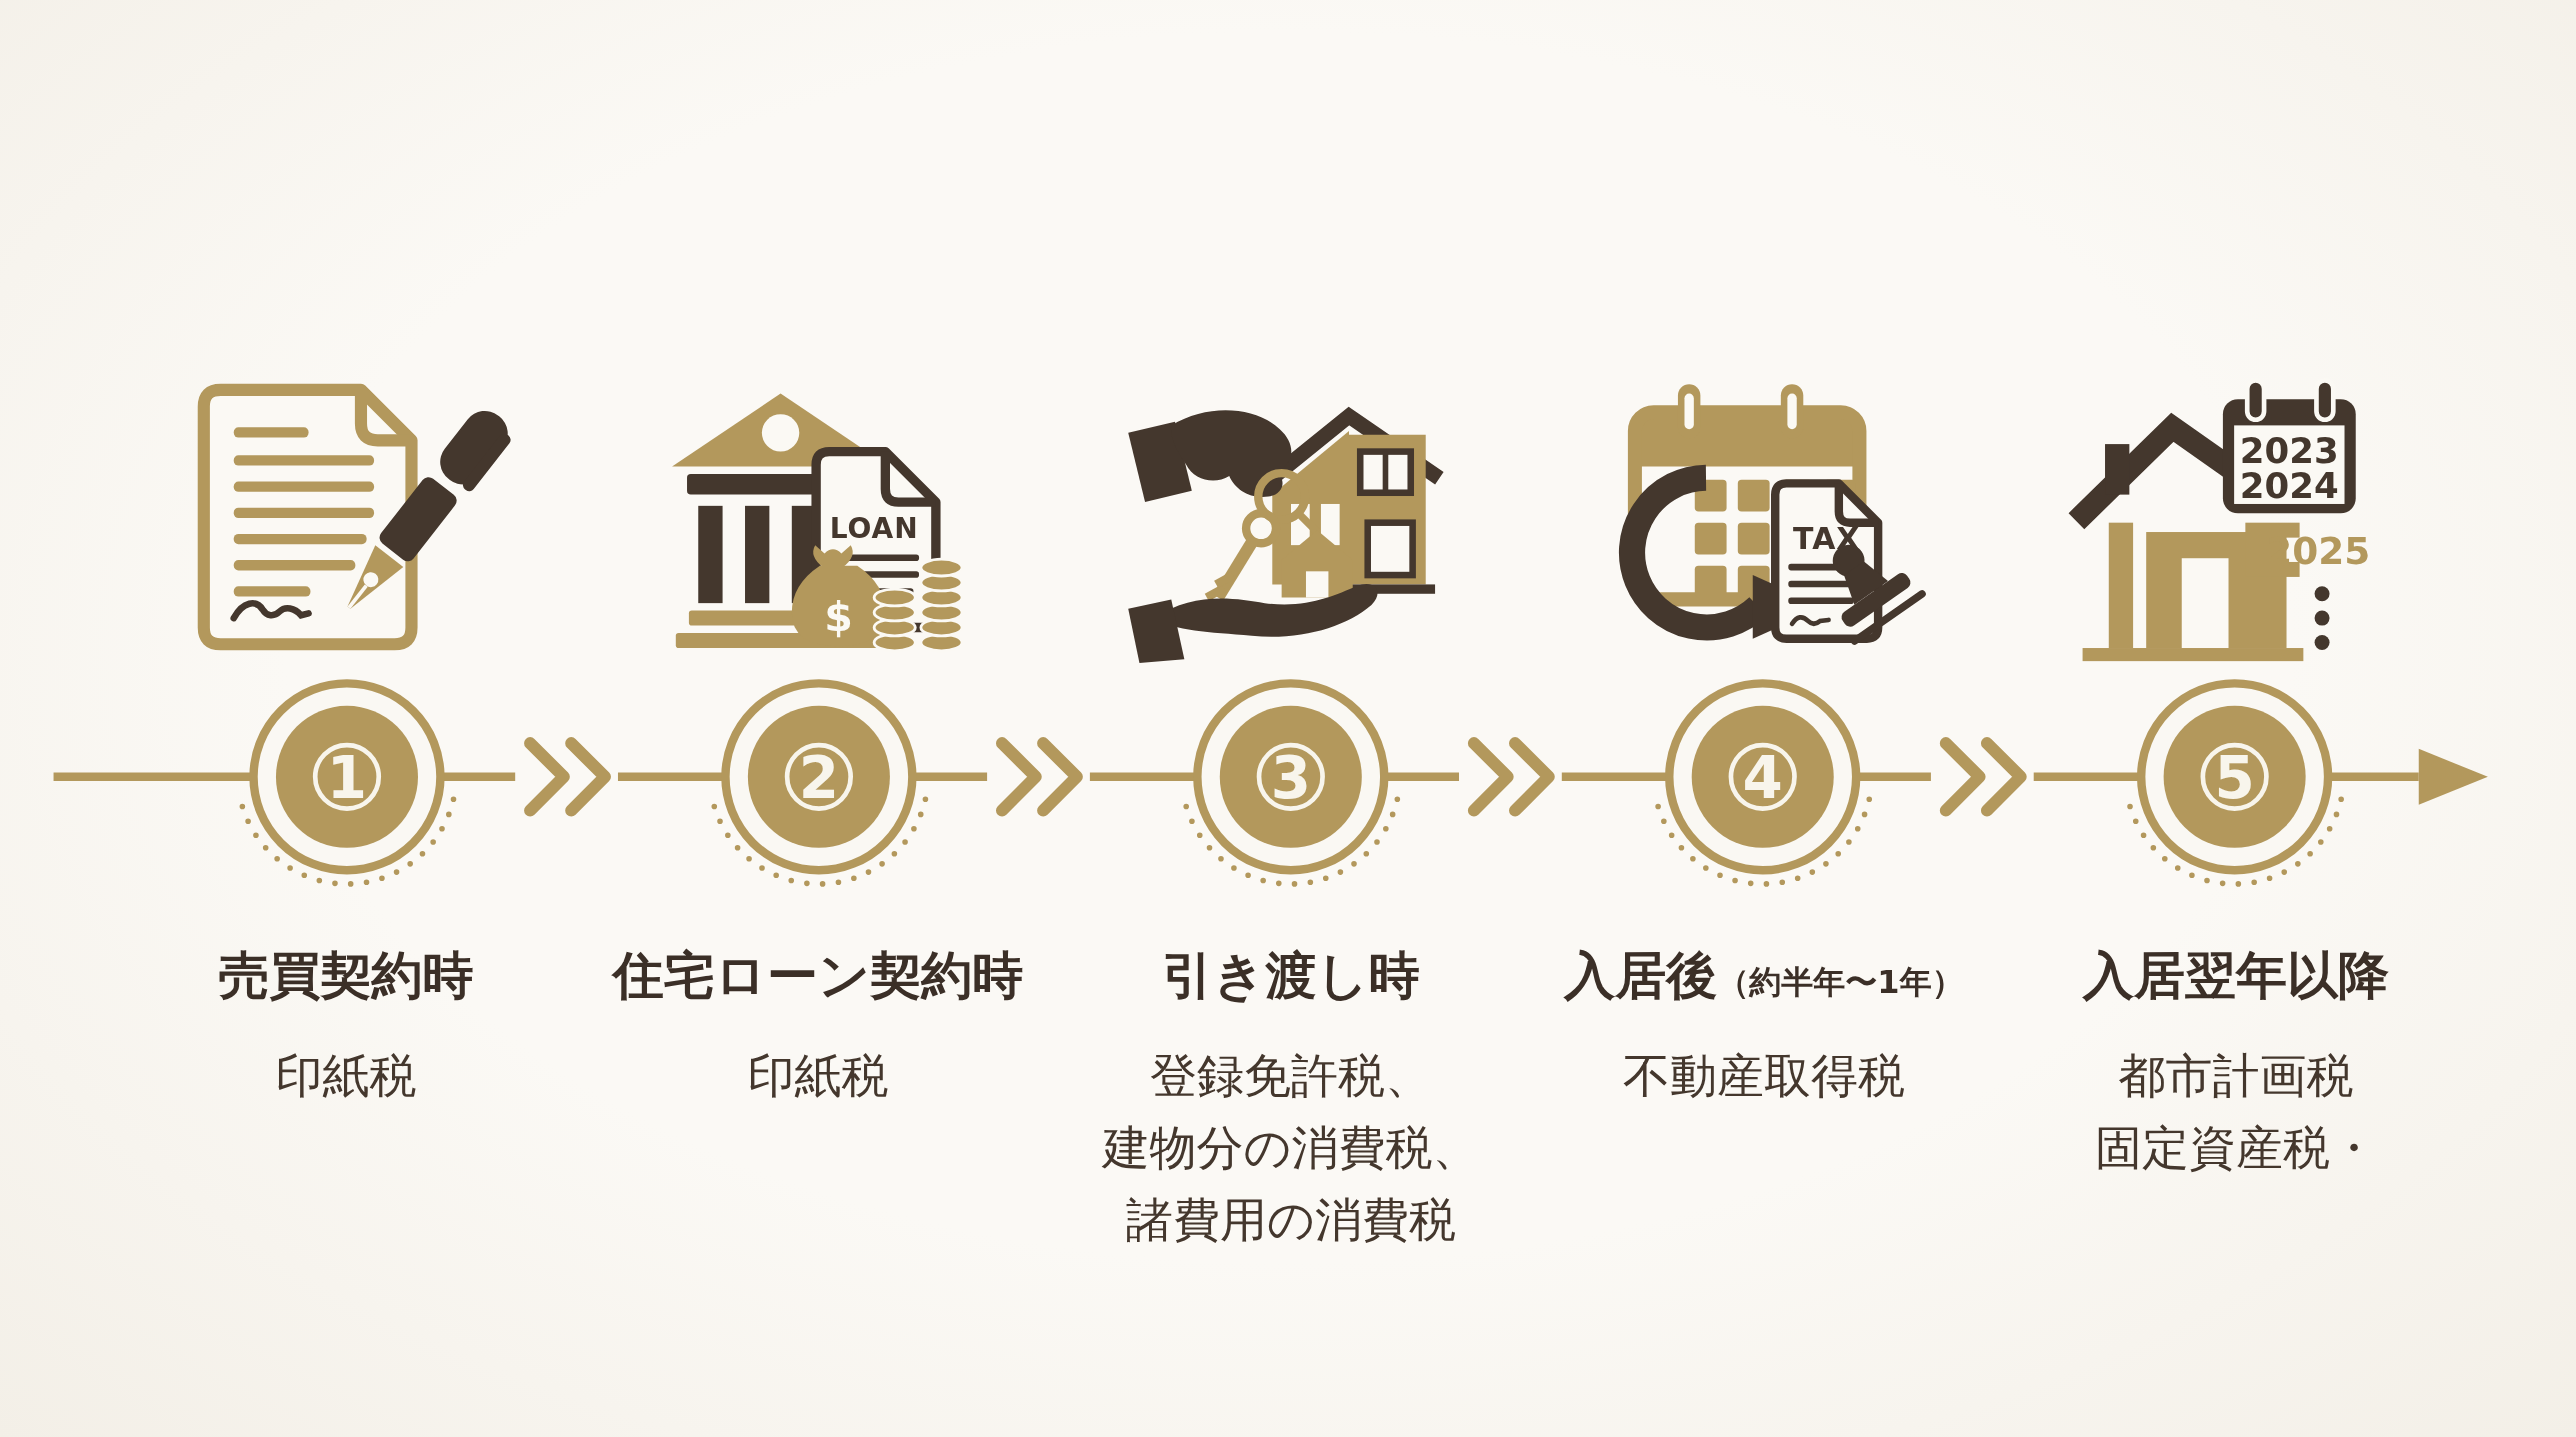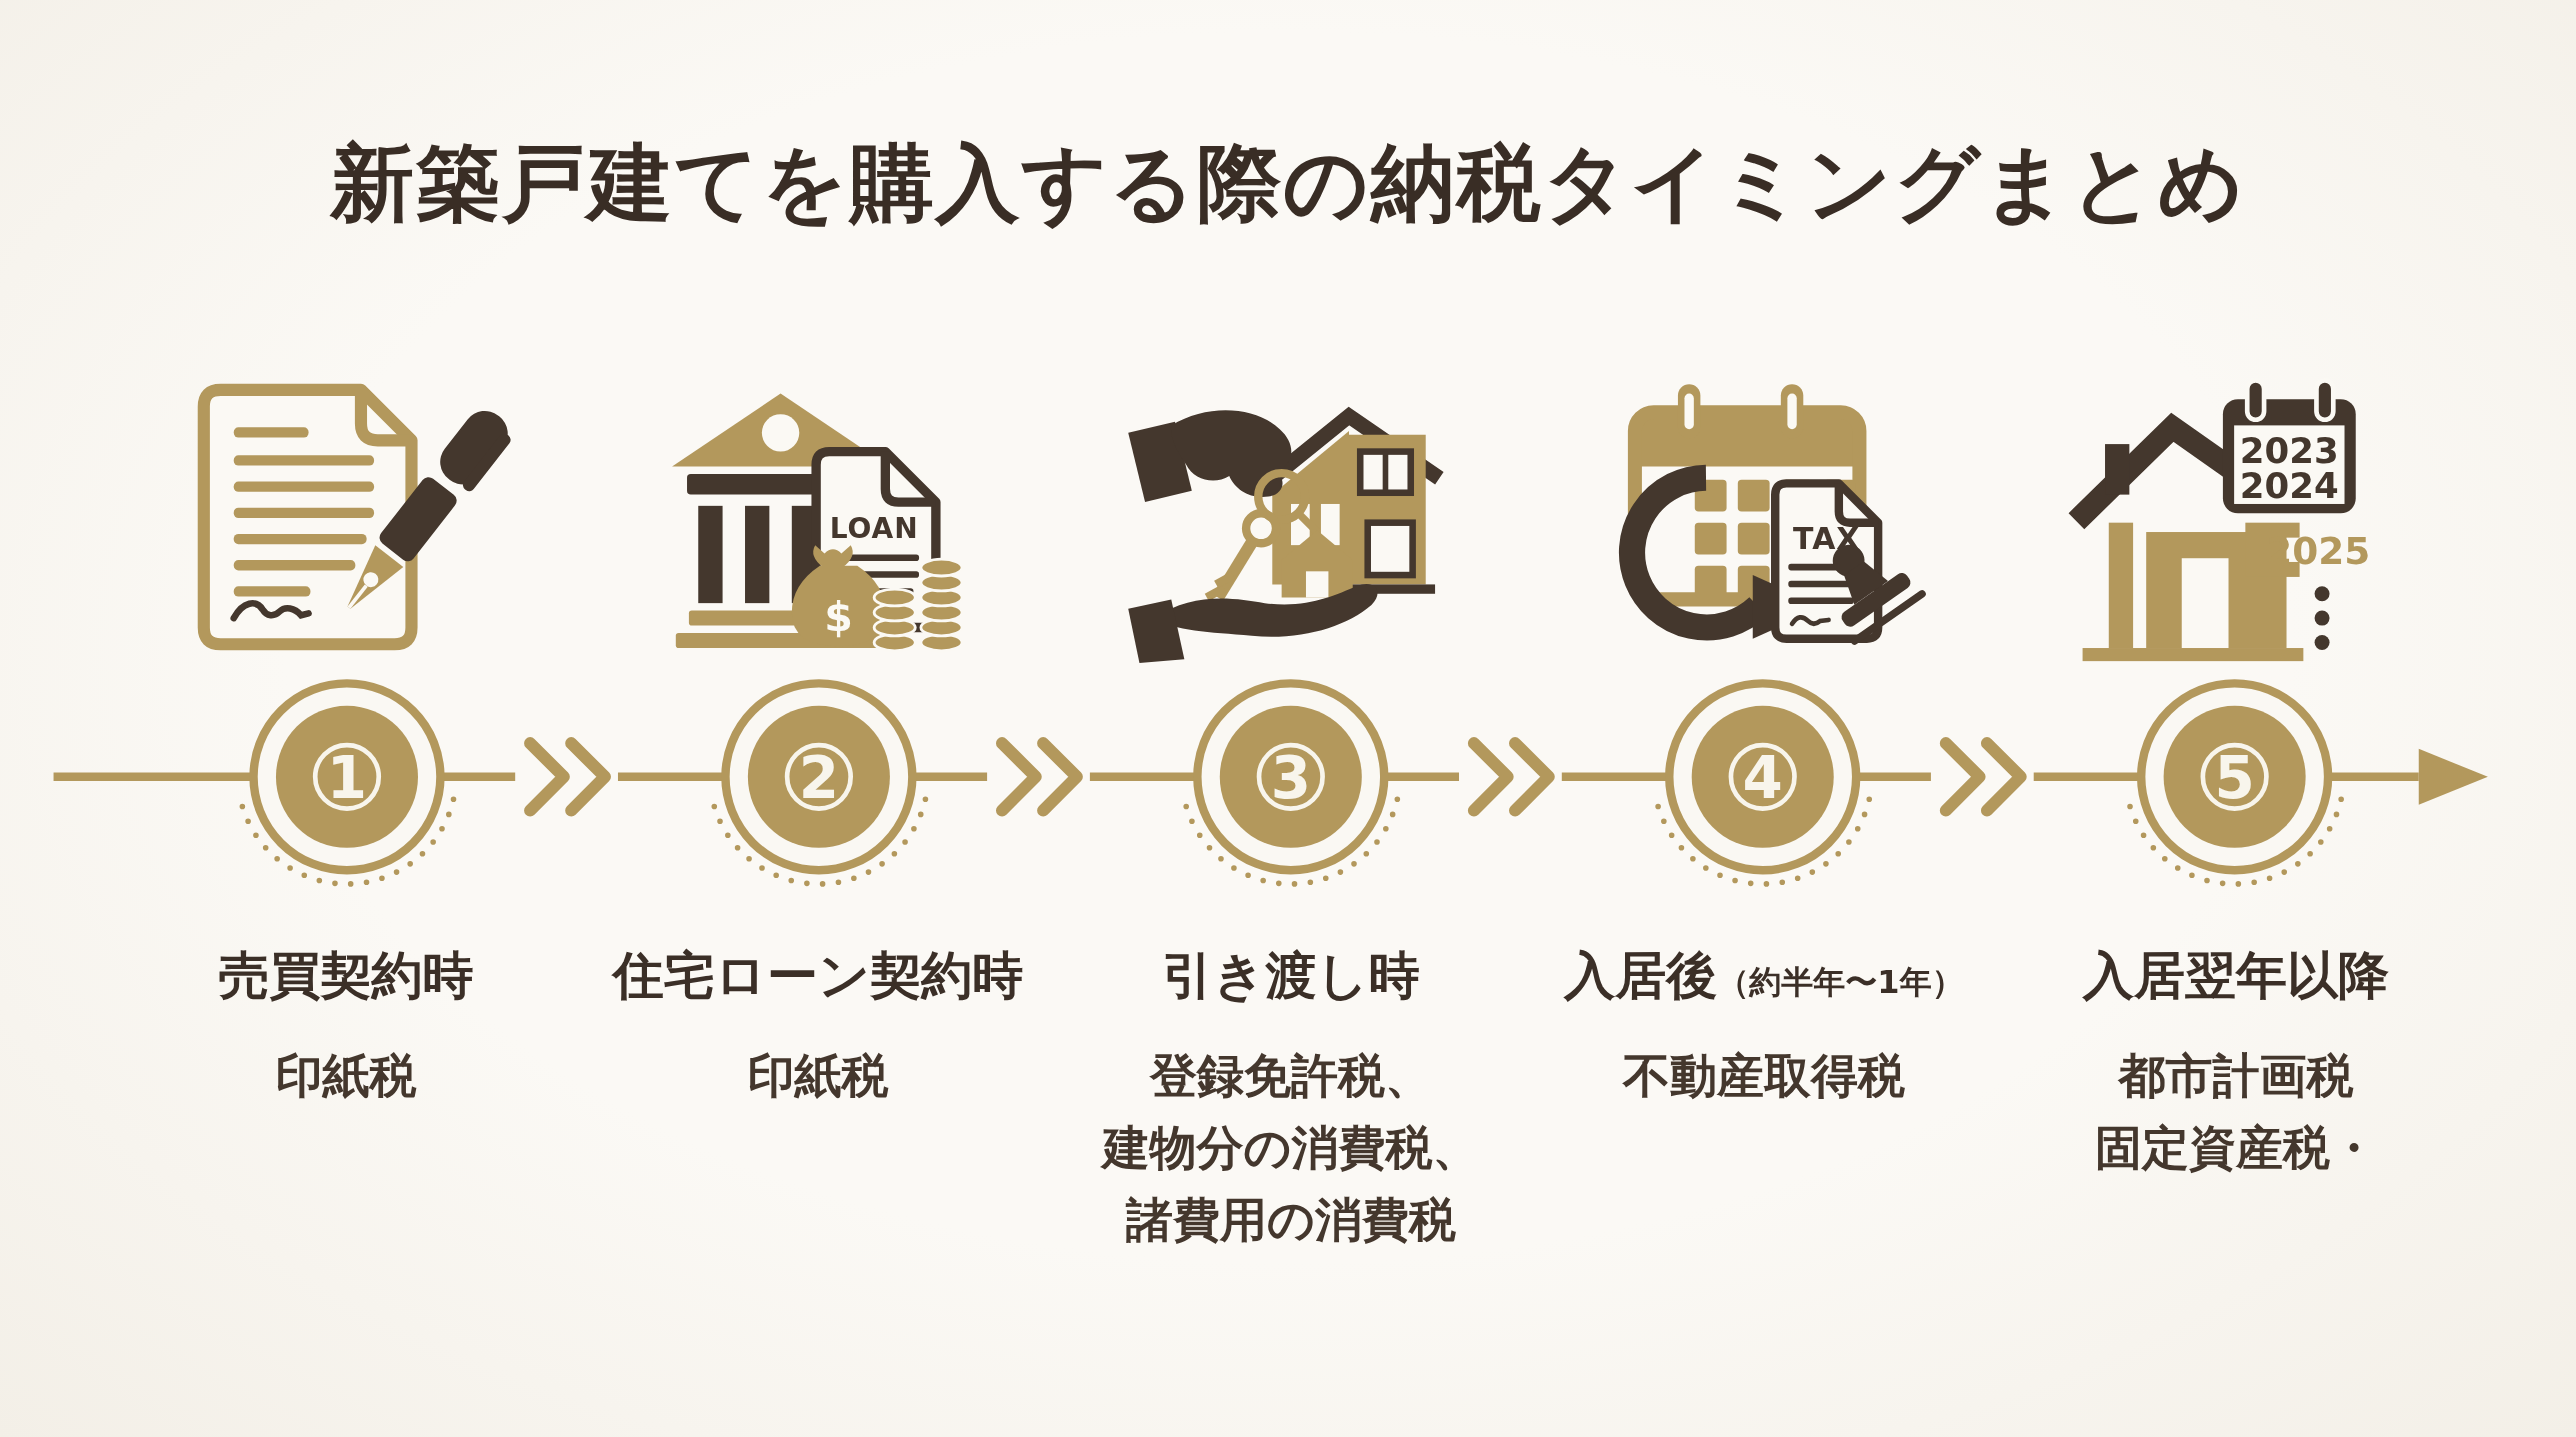--- a/index.html
+++ b/index.html
@@ -21,31 +21,30 @@
   .icon-wrap {
     position:absolute; top:367px; left:50%; transform:translateX(-50%);
     width:337px; height:290px;
   }
   .labels {
     position:absolute; top:936px; left:0; width:100%;
     text-align:center; color:#3b2f27;
   }
   .heading { font-size:51px; font-weight:800; line-height:67px; white-space:nowrap; }
   .heading .note { font-size:32px; }
-  .taxes { margin-top:24px; font-size:47px; line-height:72px; font-weight:700; color:#44372d; }
+  .taxes { margin-top:24px; font-size:47px; line-height:72px; font-weight:400; color:#44372d; }
   .timeline { position:absolute; top:646px; left:0; }
   svg { display:block; }
   svg text { font-family:"DejaVu Sans", sans-serif; }
 </style>
 </head>
 <body>
 
 <div class="canvas">
 
-  <h1 class="title">新築戸建てを購入する際の納税タイミングまとめ</h1>
 
   <div class="step" style="left:110px">
     <div class="icon-wrap">
       <svg width="337" height="290" viewBox="0 0 360 310">
         <path d="M46,18 H196 L250,72 V272 Q250,290 232,290 H46 Q28,290 28,272 V36 Q28,18 46,18 Z" fill="#fbf9f4" stroke="#b3985c" stroke-width="13" stroke-linejoin="round"></path>
         <path d="M196,18 V54 Q196,72 214,72 H250" fill="none" stroke="#b3985c" stroke-width="13"></path>
         <rect x="60" y="58" width="80" height="11" rx="5" fill="#b3985c"></rect>
         <rect x="60" y="88" width="150" height="11" rx="5" fill="#b3985c"></rect>
         <rect x="60" y="116" width="150" height="11" rx="5" fill="#b3985c"></rect>
         <rect x="60" y="144" width="150" height="11" rx="5" fill="#b3985c"></rect>

